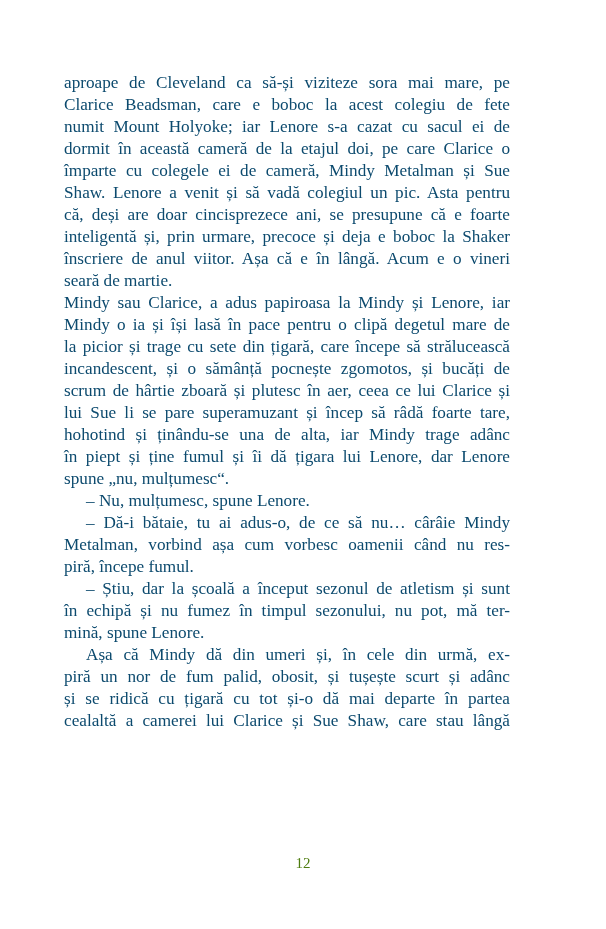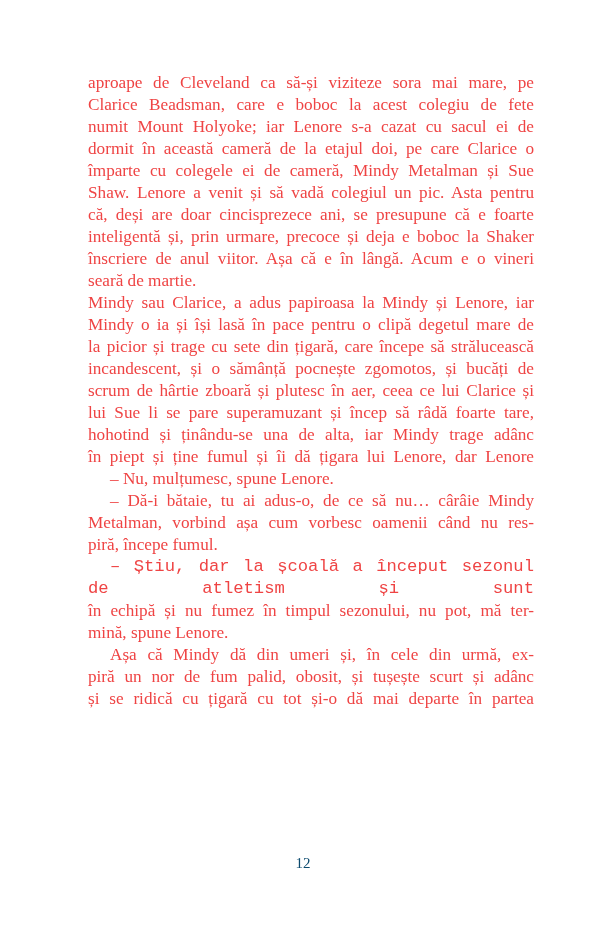--- a/index.html
+++ b/index.html
@@ -1,27 +1,27 @@
 <!DOCTYPE html>
 <html><head>
 <meta charset="utf-8">
 <style>
   html, body { margin: 0; padding: 0; background: #ffffff; }
   body { width: 606px; height: 929px; position: relative; overflow: hidden; }
   .page {
-    position: absolute; left: 88px; top: 72px; width: 446px;
+    position: absolute; left: 64px; top: 72px; width: 446px;
     font-family: "Liberation Serif", "DejaVu Serif", serif;
-    font-size: 17.2px; line-height: 22px; color: #ef4444;
+    font-size: 17.2px; line-height: 22px; color: #0c4a6e;
     text-align: justify; hyphens: manual;
   }
   .page p { margin: 0; }
   .folio {
     position: absolute; left: 0; width: 606px; top: 855px; text-align: center;
     font-family: "Liberation Serif", "DejaVu Serif", serif;
-    font-size: 15px; color: #0c4a6e;
+    font-size: 15px; color: #4d7c0f;
   }
   .ln { display: block; text-align: justify; text-align-last: justify; }
   .ln.last { text-align-last: left; }
 </style>
 </head>
 <body>
 
 <div class="page" id="page-body">
     <p>
       <span class="ln">aproape de Cleveland ca să-și viziteze sora mai mare, pe</span>
@@ -37,33 +37,35 @@
     </p>
     <p>
       <span class="ln">Mindy sau Clarice, a adus papiroasa la Mindy și Lenore, iar</span>
       <span class="ln">Mindy o ia și își lasă în pace pentru o clipă degetul mare de</span>
       <span class="ln">la picior și trage cu sete din țigară, care începe să strălucească</span>
       <span class="ln">incandescent, și o sămânță pocnește zgomotos, și bucăți de</span>
       <span class="ln">scrum de hârtie zboară și plutesc în aer, ceea ce lui Clarice și</span>
       <span class="ln">lui Sue li se pare superamuzant și încep să râdă foarte tare,</span>
       <span class="ln">hohotind și ținându-se una de alta, iar Mindy trage adânc</span>
       <span class="ln">în piept și ține fumul și îi dă țigara lui Lenore, dar Lenore</span>
+      <span class="ln last">spune „nu, mulțumesc“.</span>
     </p>
     <p>
       <span class="ln last" style="text-indent: 22px;">– Nu, mulțumesc, spune Lenore.</span>
     </p>
     <p>
       <span class="ln" style="text-indent: 22px;">– Dă-i bătaie, tu ai adus-o, de ce să nu… cârâie Mindy</span>
       <span class="ln">Metalman, vorbind așa cum vorbesc oamenii când nu res-</span>
       <span class="ln last">piră, începe fumul.</span>
     </p>
     <p>
-      <span class="ln" style="text-indent: 22px; font-family: Liberation Mono, monospace;">– Știu, dar la școală a început sezonul de atletism și sunt</span>
+      <span class="ln" style="text-indent: 22px;">– Știu, dar la școală a început sezonul de atletism și sunt</span>
       <span class="ln">în echipă și nu fumez în timpul sezonului, nu pot, mă ter-</span>
       <span class="ln last">mină, spune Lenore.</span>
     </p>
     <p>
       <span class="ln" style="text-indent: 22px;">Așa că Mindy dă din umeri și, în cele din urmă, ex-</span>
       <span class="ln">piră un nor de fum palid, obosit, și tușește scurt și adânc</span>
       <span class="ln">și se ridică cu țigară cu tot și-o dă mai departe în partea</span>
+      <span class="ln">cealaltă a camerei lui Clarice și Sue Shaw, care stau lângă</span>
     </p>
   </div>
 <div class="folio">12</div>
 
 </body></html>

